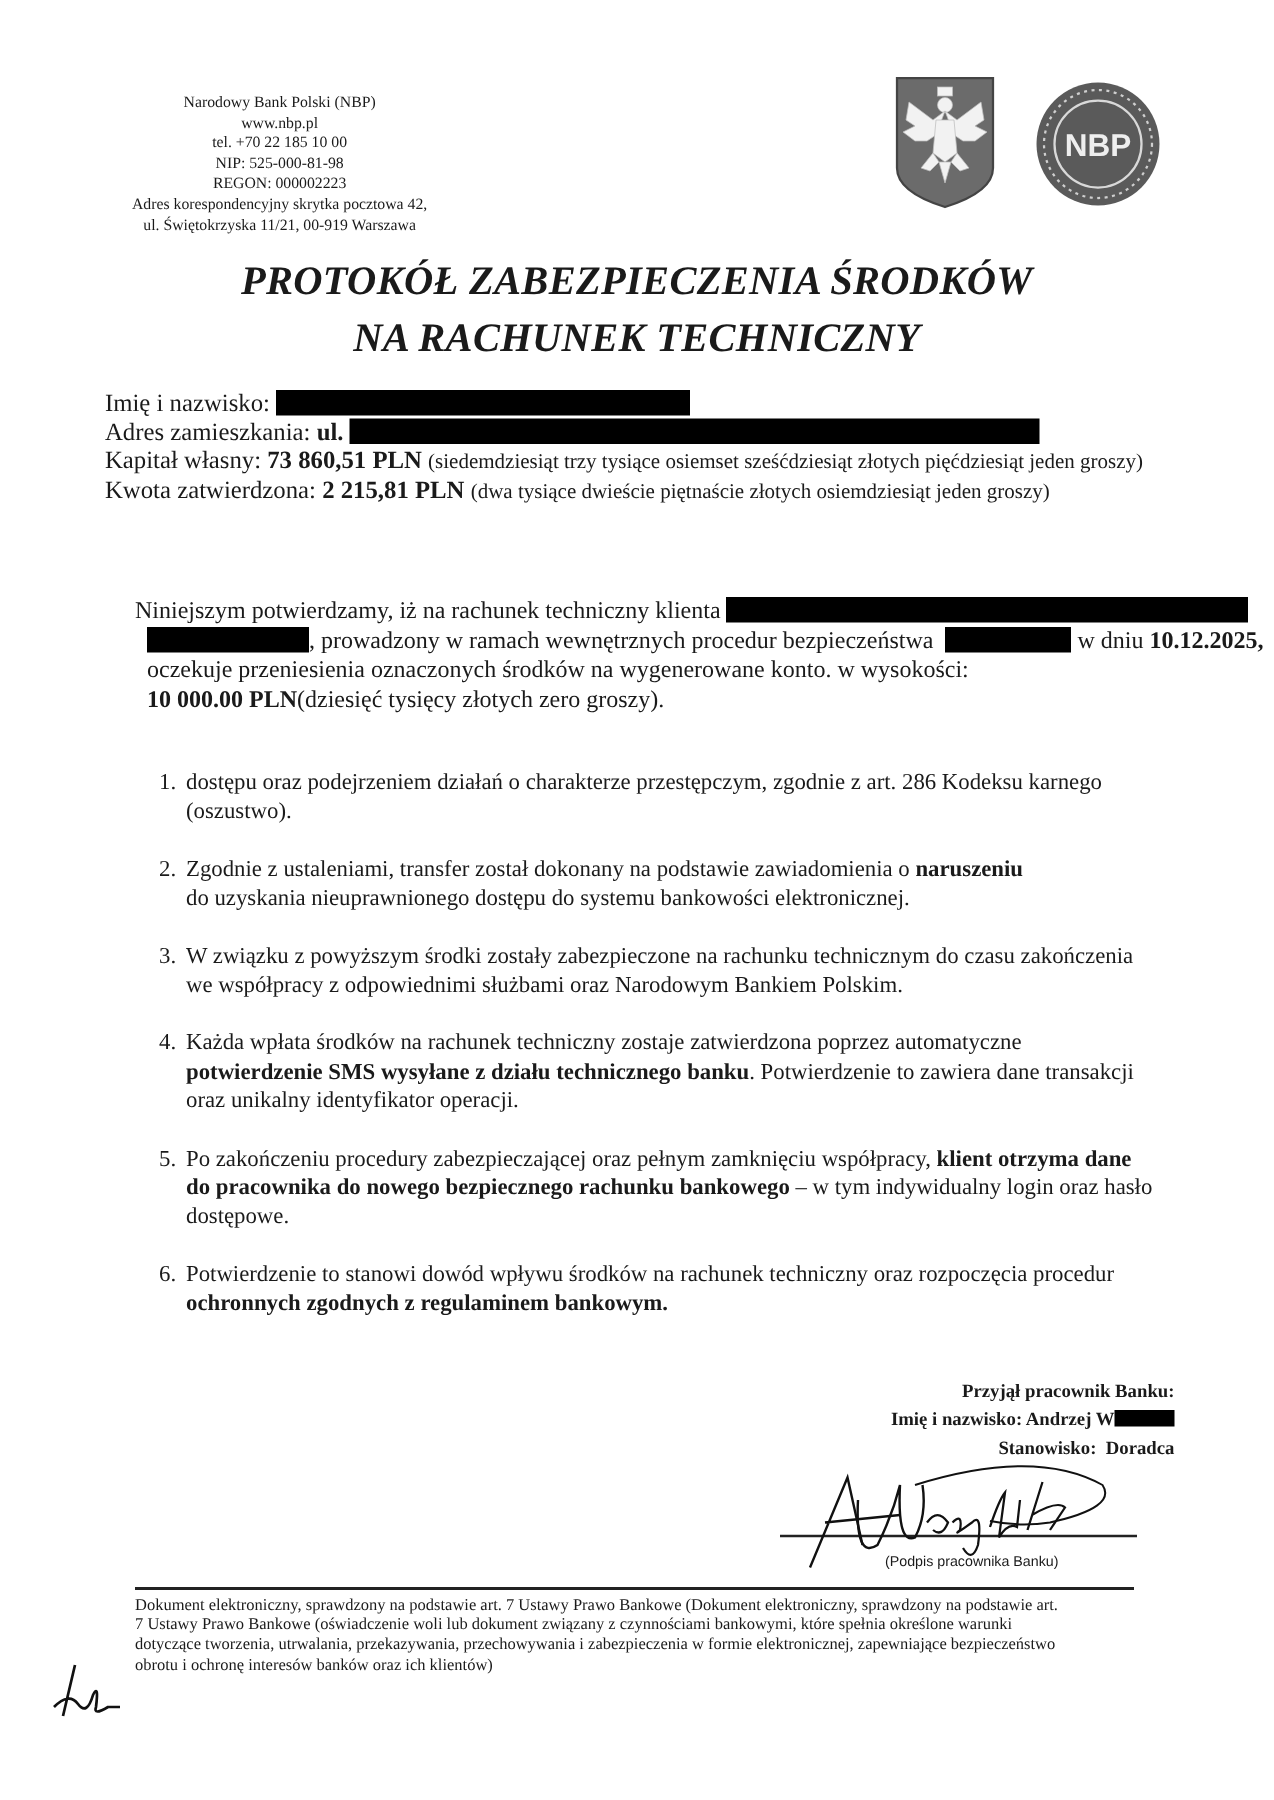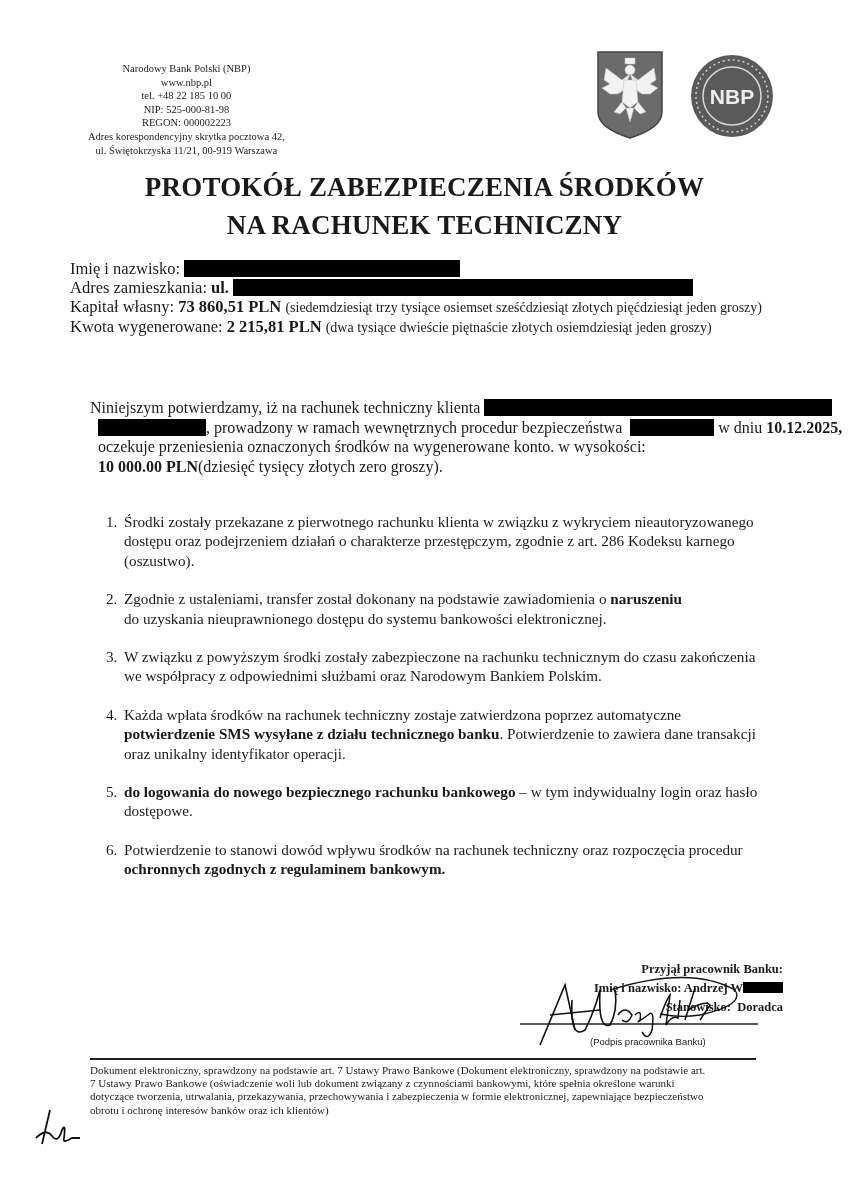--- a/index.html
+++ b/index.html
@@ -4,50 +4,50 @@
 <style>
   html, body { margin: 0; padding: 0; background: #ffffff; }
   body { width: 849px; height: 1200px; position: relative; overflow: hidden;
          font-family: "Liberation Serif", "DejaVu Serif", serif; color: #1a1a1a; }
   .abs { position: absolute; }
   .header-info { left: 88px; top: 62px; font-size: 10.5px; line-height: 13.6px; }
   .header-info div { white-space: nowrap; text-align: center; }
   .emblem { left: 596px; top: 50px; width: 68px; height: 90px; }
   .nbp-seal { left: 690px; top: 54px; width: 84px; height: 84px; }
   .title { left: 0; width: 849px; top: 168px; text-align: center; font-weight: bold;
-           font-size: 27px; line-height: 38px; letter-spacing: 0.2px; }
+           font-size: 27px; line-height: 38px; letter-spacing: 0.2px; font-style: italic; }
   .fields { left: 70px; top: 259px; font-size: 16.5px; line-height: 19.2px; }
   .fields .row { white-space: nowrap; height: 19.2px; }
   .small { font-size: 14px; }
   .redact { display: inline-block; background: #000; vertical-align: -3px; height: 17px; }
   .para { left: 68px; width: 760px; top: 398px; font-size: 16px; line-height: 19.5px; }
   .para .row { white-space: nowrap; padding-left: 30px; }
   .list { left: 100px; width: 720px; top: 512px; font-size: 15.2px; line-height: 19.4px; }
   .item { position: relative; padding-left: 24px; margin-bottom: 19px; }
   .item .num { position: absolute; left: 6px; top: 0; }
   .item .ln { white-space: nowrap; }
   b { font-weight: bold; }
-  .sig-block { left: 560px; width: 225px; top: 918px; font-size: 12.5px; line-height: 19px; text-align: right; font-weight: bold; margin-top: 42px; }
+  .sig-block { left: 560px; width: 225px; top: 918px; font-size: 12.5px; line-height: 19px; text-align: right; font-weight: bold; }
   .sig-block .r1 { padding-right: 2px; }
   .sig-block .r2 { padding-right: 2px; }
   .sig-block .r3 { padding-right: 2px; }
   .signature { left: 510px; top: 970px; width: 250px; height: 80px; }
   .sig-caption { left: 590px; top: 1036px; font-family: "Liberation Sans", "DejaVu Sans", sans-serif; font-size: 9.5px; }
   .footer-line { left: 90px; top: 1058px; width: 666px; height: 2px; background: #222; }
   .footer { left: 90px; top: 1064px; width: 700px; font-size: 11px; line-height: 13.2px; }
   .footer .ln { white-space: nowrap; }
   .initials { left: 32px; top: 1108px; width: 50px; height: 40px; }
 </style>
 </head>
 <body>
 
 <div class="abs header-info">
   <div>Narodowy Bank Polski (NBP)</div>
   <div>www.nbp.pl</div>
-  <div>tel. +48 22 185 10 00</div>
+  <div>tel. +70 22 185 10 00</div>
   <div>NIP: 525-000-81-98</div>
   <div>REGON: 000002223</div>
   <div>Adres korespondencyjny skrytka pocztowa 42,</div>
   <div>ul. Świętokrzyska 11/21, 00-919 Warszawa</div>
 </div>
 
 <svg class="abs emblem" viewBox="0 0 68 90">
   <path d="M2 2 H66 V62 Q66 78 34 88 Q2 78 2 62 Z" fill="#6b6b6b" stroke="#444" stroke-width="1.5"></path>
   <g fill="#f2f2f2" stroke="#bdbdbd" stroke-width="0.5">
     <rect x="29" y="8" width="10" height="6"></rect>
@@ -82,21 +82,21 @@
     <span>Adres zamieszkania:</span>
     <b>ul.</b>
     <span class="redact" style="width:460px;"></span>
   </div>
   <div class="row">
     <span>Kapitał własny:</span>
     <b>73 860,51 PLN</b>
     <span class="small">(siedemdziesiąt trzy tysiące osiemset sześćdziesiąt złotych pięćdziesiąt jeden groszy)</span>
   </div>
   <div class="row">
-    <span>Kwota wygenerowane:</span>
+    <span>Kwota zatwierdzona:</span>
     <b>2 215,81 PLN</b>
     <span class="small">(dwa tysiące dwieście piętnaście złotych osiemdziesiąt jeden groszy)</span>
   </div>
 </div>
 
 <div class="abs para">
   <div class="row" style="padding-left:4px;margin-left:18px;">
     <span>Niniejszym potwierdzamy, iż na rachunek techniczny klienta</span>
     <span class="redact" style="width:348px;"></span>
   </div>
@@ -108,21 +108,20 @@
   </div>
   <div class="row">oczekuje przeniesienia oznaczonych środków na wygenerowane konto. w wysokości:</div>
   <div class="row">
     <b>10 000.00 PLN</b><span>(dziesięć tysięcy złotych zero groszy).</span>
   </div>
 </div>
 
 <div class="abs list">
   <div class="item">
     <span class="num">1.</span>
-    <div class="ln">Środki zostały przekazane z pierwotnego rachunku klienta w związku z wykryciem nieautoryzowanego</div>
     <div class="ln">dostępu oraz podejrzeniem działań o charakterze przestępczym, zgodnie z art. 286 Kodeksu karnego</div>
     <div class="ln">(oszustwo).</div>
   </div>
   <div class="item">
     <span class="num">2.</span>
     <div class="ln"><span>Zgodnie z ustaleniami, transfer został dokonany na podstawie zawiadomienia o </span><b>naruszeniu</b></div>
     <div class="ln">do uzyskania nieuprawnionego dostępu do systemu bankowości elektronicznej.</div>
   </div>
   <div class="item">
     <span class="num">3.</span>
@@ -130,21 +129,22 @@
     <div class="ln">we współpracy z odpowiednimi służbami oraz Narodowym Bankiem Polskim.</div>
   </div>
   <div class="item">
     <span class="num">4.</span>
     <div class="ln">Każda wpłata środków na rachunek techniczny zostaje zatwierdzona poprzez automatyczne</div>
     <div class="ln"><b>potwierdzenie SMS wysyłane z działu technicznego banku</b><span>. Potwierdzenie to zawiera dane transakcji</span></div>
     <div class="ln">oraz unikalny identyfikator operacji.</div>
   </div>
   <div class="item">
     <span class="num">5.</span>
-    <div class="ln"><b>do logowania do nowego bezpiecznego rachunku bankowego</b><span> – w tym indywidualny login oraz hasło</span></div>
+    <div class="ln"><span>Po zakończeniu procedury zabezpieczającej oraz pełnym zamknięciu współpracy, </span><b>klient otrzyma dane</b></div>
+    <div class="ln"><b>do pracownika do nowego bezpiecznego rachunku bankowego</b><span> – w tym indywidualny login oraz hasło</span></div>
     <div class="ln">dostępowe.</div>
   </div>
   <div class="item">
     <span class="num">6.</span>
     <div class="ln">Potwierdzenie to stanowi dowód wpływu środków na rachunek techniczny oraz rozpoczęcia procedur</div>
     <div class="ln"><b>ochronnych zgodnych z regulaminem bankowym.</b></div>
   </div>
 </div>
 
 <div class="abs sig-block">

